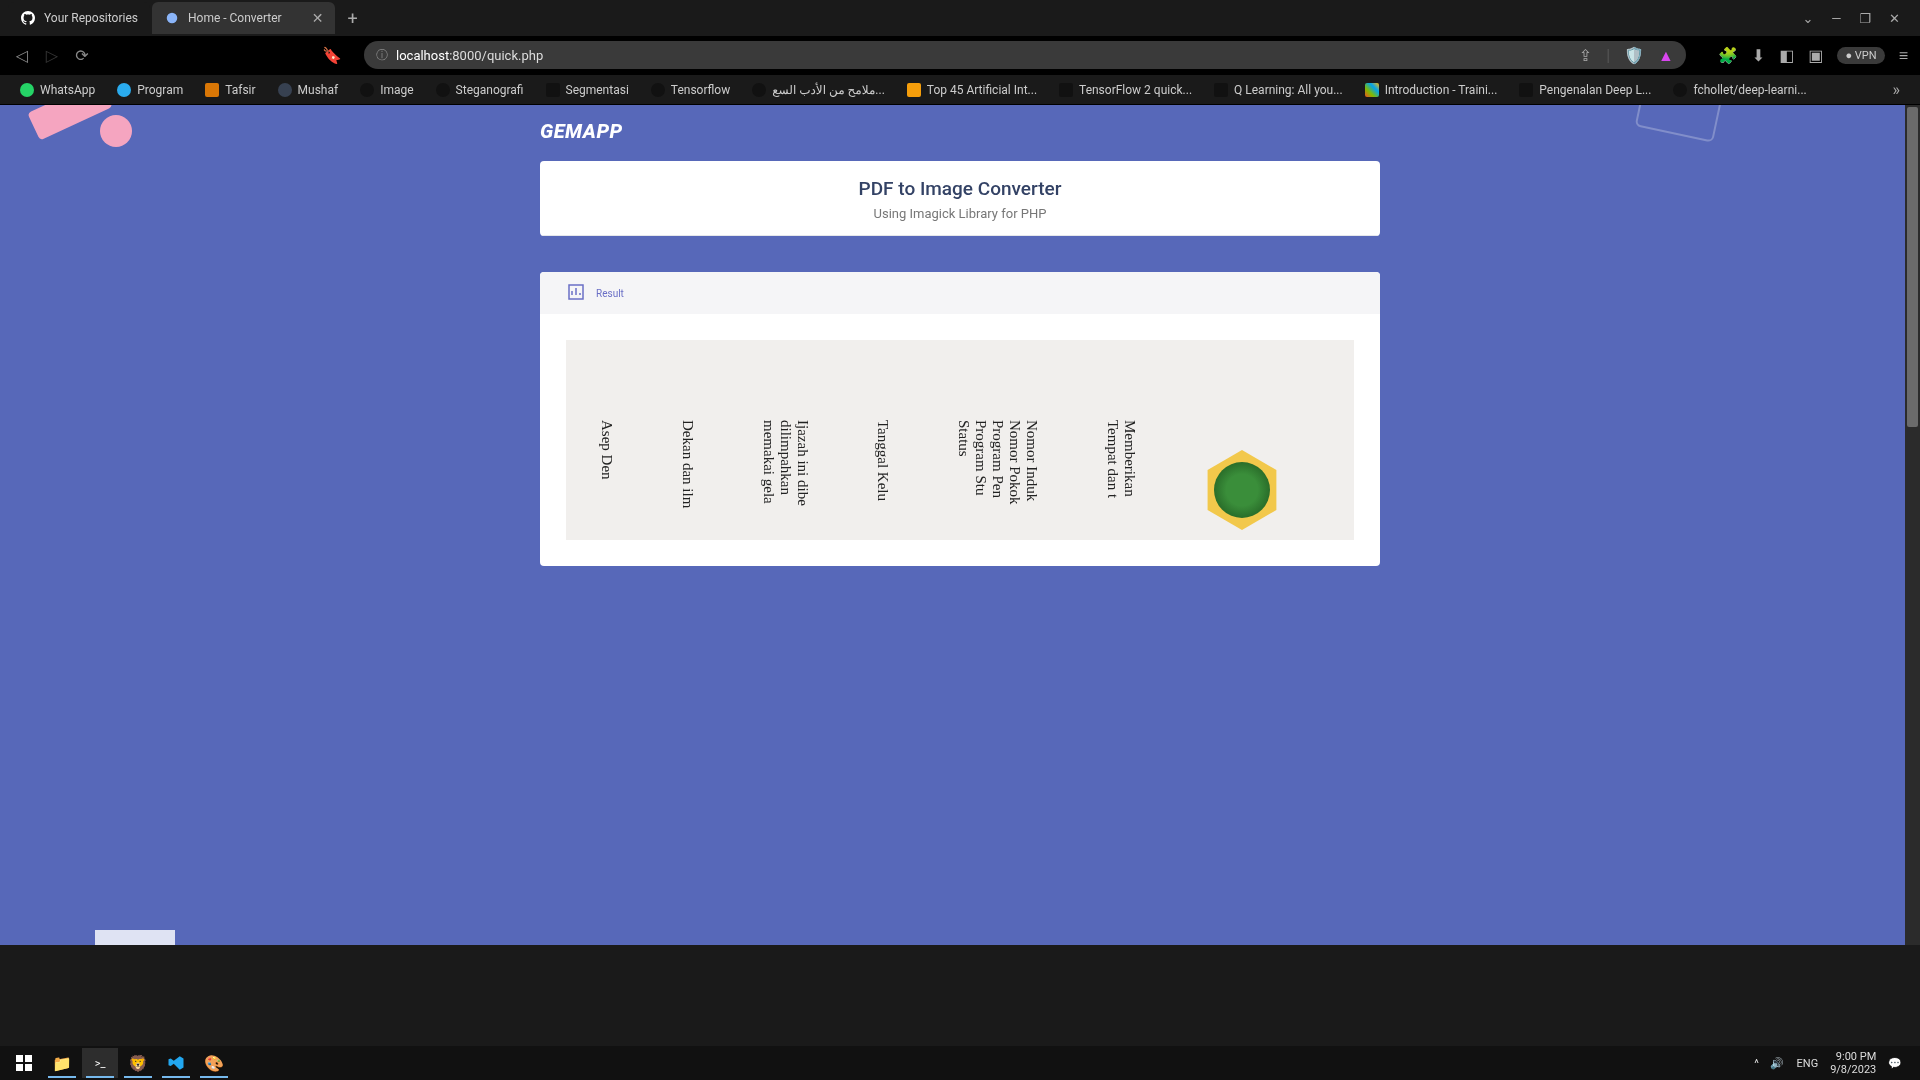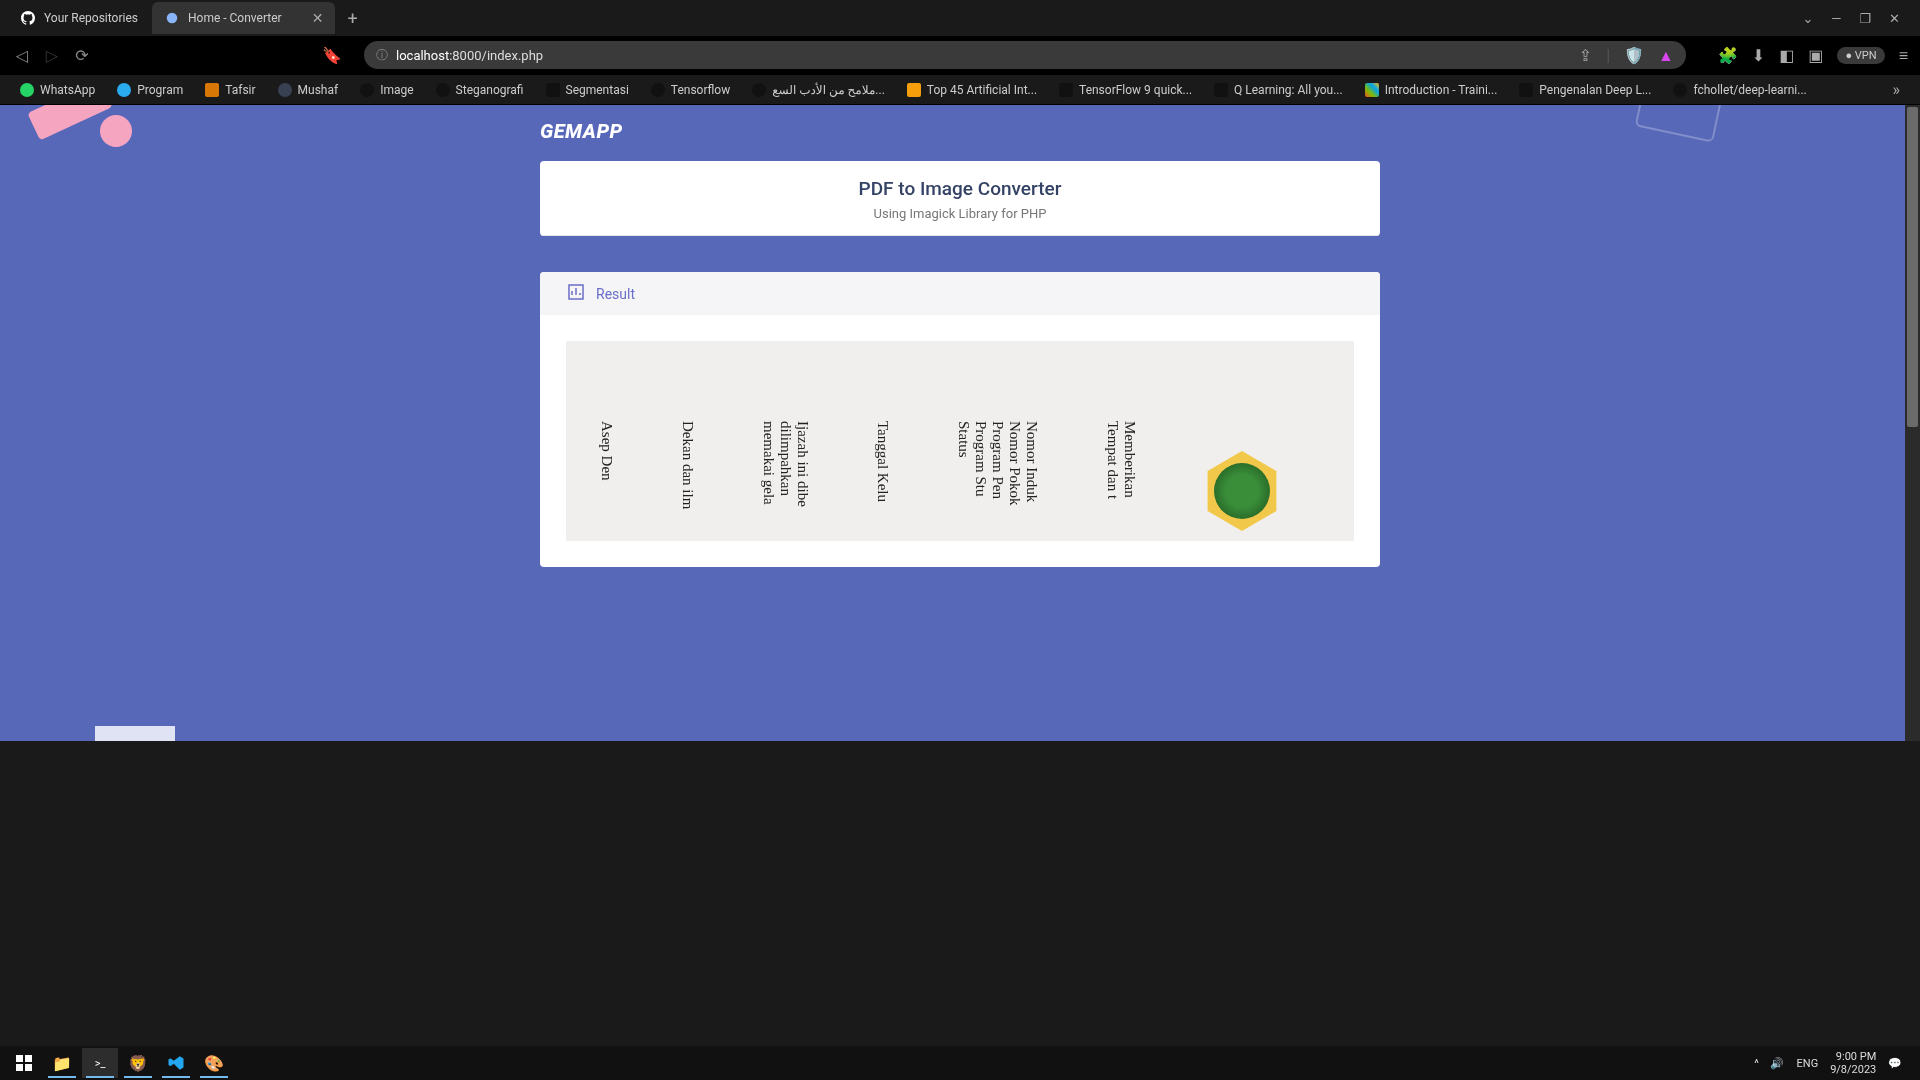--- a/index.html
+++ b/index.html
@@ -25,21 +25,21 @@
 .addr-text .host { color: #fff; }
 .addr-ext-icons { display: flex; gap: 14px; color: #aaa; align-items: center; margin-left: 10px; }
 .vpn-badge { background: #3a3a3a; padding: 2px 8px; border-radius: 10px; font-size: 11px; color: #ccc; }
 
 .bookmarks-bar { display: flex; align-items: center; height: 30px; background: #1a1a1a; padding: 0 12px; gap: 6px; border-bottom: 1px solid #000; }
 .bookmark { display: flex; align-items: center; color: #ccc; font-size: 12px; padding: 4px 8px; gap: 6px; cursor: pointer; white-space: nowrap; }
 .bm-icon { width: 14px; height: 14px; border-radius: 2px; display: inline-block; }
 .bm-overflow { color: #aaa; margin-left: auto; padding: 0 8px; }
 
 
-.viewport { height: 636px; overflow: hidden; position: relative; background: #5768b9; }
+.viewport { height: 840px; overflow: hidden; position: relative; background: #5768b9; }
 .viewport-bg { position: absolute; inset: 0; background: #5768b9; }
 .deco-pink { position: absolute; top: -10px; left: 30px; width: 80px; height: 30px; background: #f5a5c0; transform: rotate(-25deg); border-radius: 4px; }
 .deco-circle { position: absolute; top: 10px; left: 100px; width: 32px; height: 32px; background: #f5a5c0; border-radius: 50%; }
 .deco-yellow { position: absolute; bottom: -70px; left: 95px; width: 140px; height: 100px; }
 .deco-y1 { position:absolute; bottom:30px; left:0; width:80px; height:55px; background:#dfe3f3; }
 .deco-outline { position: absolute; top: -30px; right: 200px; width: 80px; height: 60px; border: 2px solid rgba(255,255,255,0.25); border-radius: 6px; transform: rotate(12deg); }
 
 .page-wrap { position: relative; width: 840px; margin: 0 auto; padding-top: 14px; }
 .brand { color: #fff; font-weight: 800; font-size: 20px; letter-spacing: 0.5px; font-style: italic; }
 .card { background: #fff; border-radius: 4px; margin-top: 18px; overflow: hidden; }
@@ -49,21 +49,21 @@
 
 .drop-zone-outer { padding: 16px; }
 .drop-zone { border: 2px dashed #ccc; border-radius: 4px; padding: 52px 40px 44px; text-align: center; }
 .drop-title { color: #2a2f5b; font-size: 34px; font-weight: 400; margin-bottom: 30px; }
 .file-row { display: flex; margin-bottom: 16px; }
 .file-input { flex: 1; border: 1px solid #ced4da; border-right: none; height: 36px; padding: 0 12px; font-size: 14px; color: #6c757d; display: flex; align-items: center; background: #fff; border-radius: 4px 0 0 4px; }
 .browse-btn { border: 1px solid #ced4da; height: 36px; padding: 0 14px; background: #e9ecef; color: #495057; font-size: 14px; display: flex; align-items: center; border-radius: 0 4px 4px 0; cursor: pointer; }
 .process-btn { width: 100%; height: 38px; background: #6a6fc6; color: #fff; border: none; border-radius: 4px; font-size: 14px; cursor: pointer; }
 
 .result-card { background: #fff; border-radius: 4px; margin-top: 36px; overflow: hidden; }
-.result-header { background: #f5f5f7; padding: 12px 28px; display: flex; align-items: center; gap: 12px; color: #6a6fc6; font-size: 14px; }
+.result-header { background: #f5f5f7; padding: 12px 28px; display: flex; align-items: center; gap: 12px; color: #6a6fc6; font-size: 10px; }
 .result-body { padding: 26px; }
 .result-image { background: #f1efed; height: 200px; position: relative; overflow: hidden; display: flex; justify-content: space-around; align-items: flex-end; }
 .vtext { writing-mode: vertical-rl; text-orientation: mixed; font-family: Georgia, serif; color: #222; font-size: 15px; margin-top: auto; padding-bottom: 0; height: 120px; overflow: hidden; }
 .seal { width: 80px; height: 80px; background: #f2c84b; border-radius: 15% 15% 15% 15% / 15% 15% 15% 15%; clip-path: polygon(50% 0, 93% 25%, 93% 75%, 50% 100%, 7% 75%, 7% 25%); display:flex; align-items:center; justify-content:center; margin-bottom: 10px; margin-right: 40px;}
 .seal-inner { width: 56px; height: 56px; background: radial-gradient(circle, #3a8e3a 40%, #2a6e2a 70%); border-radius: 50%; }
 
 
 .taskbar { position: absolute; bottom: 0; left: 0; right: 0; height: 34px; background: #111; display: flex; align-items: center; padding: 0 6px; }
 .task-icon { width: 36px; height: 30px; display: flex; align-items: center; justify-content: center; margin-right: 2px; cursor: pointer; position: relative; }
 .task-icon.active::after { content:''; position:absolute; bottom:0; left:4px; right:4px; height:2px; background:#76b9ed; }
@@ -104,21 +104,21 @@
     </div>
   </div>
 
   <div class="addr-bar">
     <span class="nav-btn">◁</span>
     <span class="nav-btn" style="opacity:.4">▷</span>
     <span class="nav-btn">⟳</span>
     <span class="nav-btn" style="margin-left:220px">🔖</span>
     <div class="addr-input-wrap">
       <span class="addr-icon">ⓘ</span>
-      <span class="addr-text"><span class="host">localhost</span><span>:8000/index.php</span></span>
+      <span class="addr-text"><span class="host">localhost</span><span>:8000/quick.php</span></span>
       <span style="margin-left:auto;display:flex;gap:14px;align-items:center">
         <span style="color:#aaa">⇪</span>
         <span style="color:#555">|</span>
         <span>🛡️</span>
         <span style="color:#d946ef">▲</span>
       </span>
     </div>
     <div class="addr-ext-icons">
       <span>🧩</span>
       <span>⬇</span>
@@ -166,21 +166,21 @@
   <div class="bookmark">
       <span class="bm-icon" style="background:#111;border-radius:50%"></span>
       <span>ملامح من الأدب السع...</span>
     </div>
   <div class="bookmark">
       <span class="bm-icon" style="background:#f59e0b"></span>
       <span>Top 45 Artificial Int...</span>
     </div>
   <div class="bookmark">
       <span class="bm-icon" style="background:#111"></span>
-      <span>TensorFlow 9 quick...</span>
+      <span>TensorFlow 2 quick...</span>
     </div>
   <div class="bookmark">
       <span class="bm-icon" style="background:#111"></span>
       <span>Q Learning: All you...</span>
     </div>
   <div class="bookmark">
       <span class="bm-icon" style="background:linear-gradient(45deg,#f25022,#7fba00,#00a4ef,#ffb900)"></span>
       <span>Introduction - Traini...</span>
     </div>
   <div class="bookmark">

